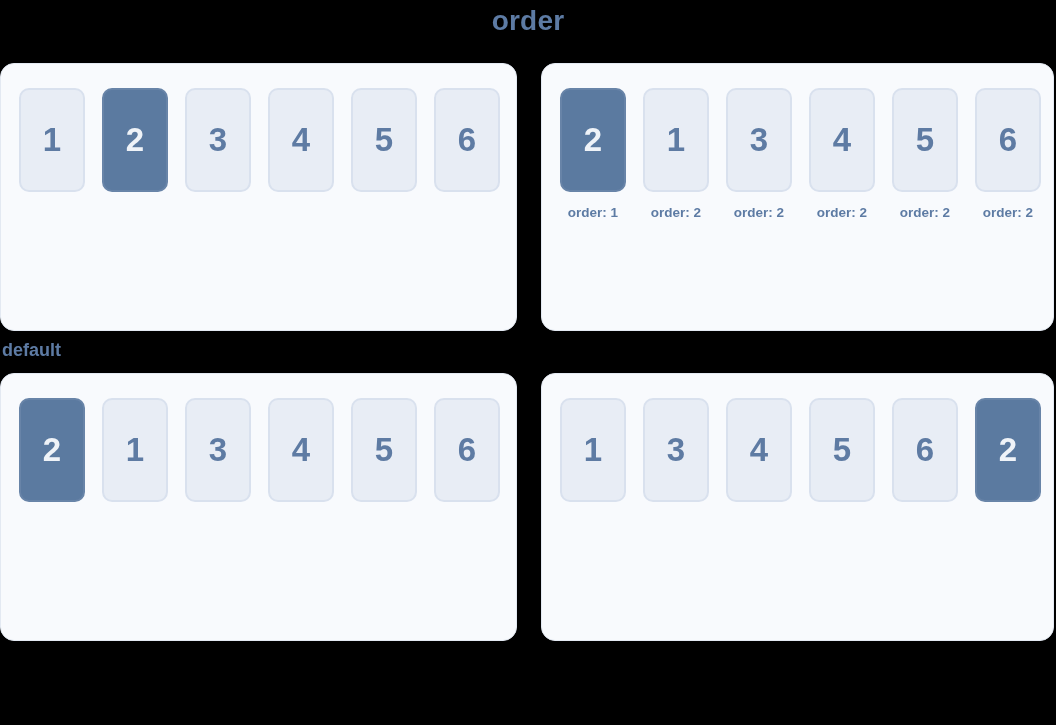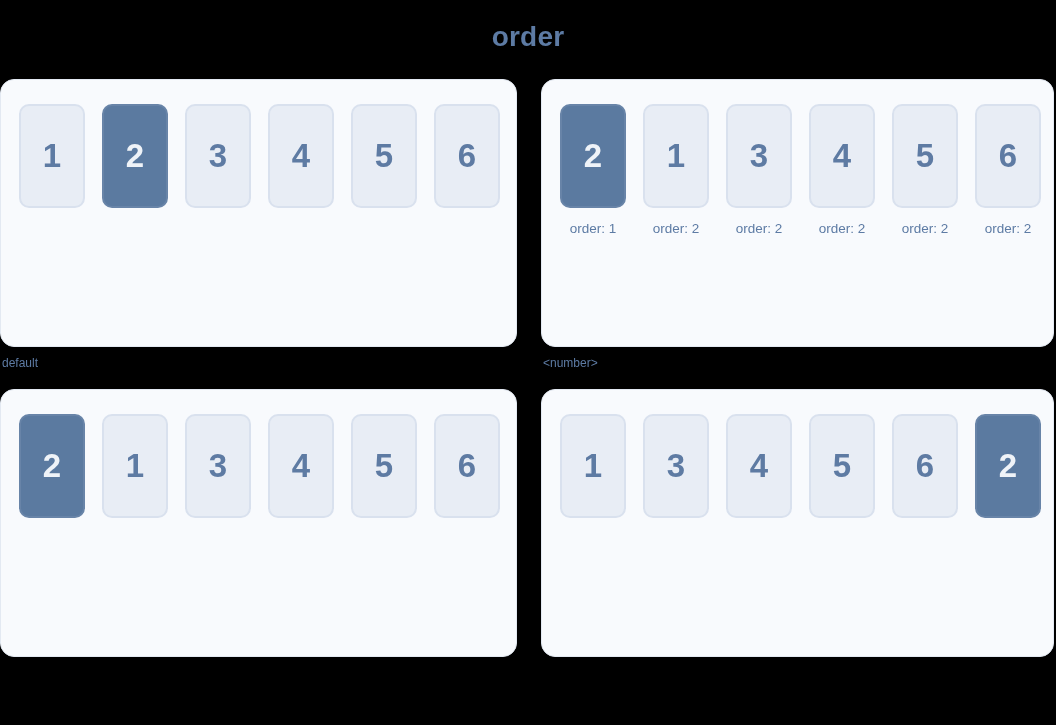--- a/index.html
+++ b/index.html
@@ -15,21 +15,21 @@
     --hl-text:#eff3f8;
   }
   html,body{margin:0;padding:0;}
   body{
     width:1056px;height:725px;
     background:var(--bg);
     font-family:"Liberation Sans","DejaVu Sans",sans-serif;
     overflow:hidden;
   }
   .title{
-    margin:16px;padding-top:5px;height:33px;
+    margin:0;padding-top:5px;height:33px;
     text-align:center;
     font-size:28px;font-weight:700;
     color:var(--accent);
     letter-spacing:0.2px;
   }
   .grid{
     display:grid;
     grid-template-columns:517px 513px;
     column-gap:24px;
     margin-top:25px;
@@ -63,29 +63,29 @@
   .box.highlight{
     background:var(--hl-bg);
     border-color:var(--hl-border);
     color:var(--hl-text);
   }
   .caption{
     margin-top:13px;
     width:66px;
     text-align:center;
     font-size:13.5px;
-    font-weight:400;
+    font-weight:700;
     color:var(--accent);
     white-space:nowrap;
   }
   .panel-label{
     margin:9px 0 13px 2px;
     height:20px;
-    font-size:12px;
-    font-weight:400;
+    font-size:18px;
+    font-weight:700;
     color:var(--accent);
   }
 </style>
 </head>
 <body>
 
 <h1 class="title">order</h1>
 
 <div class="grid">
 
@@ -133,21 +133,20 @@
         </div>
         <div class="flex-cell">
           <div class="box">5</div>
           <div class="caption">order: 2</div>
         </div>
         <div class="flex-cell">
           <div class="box">6</div>
           <div class="caption">order: 2</div>
         </div>
       </div>
-    <div class="panel-label">&lt;number&gt;</div>
   </div>
 
   <div class="cell">
     <div class="panel">
         <div class="flex-cell">
           <div class="box highlight">2</div>
         </div>
         <div class="flex-cell">
           <div class="box">1</div>
         </div>

